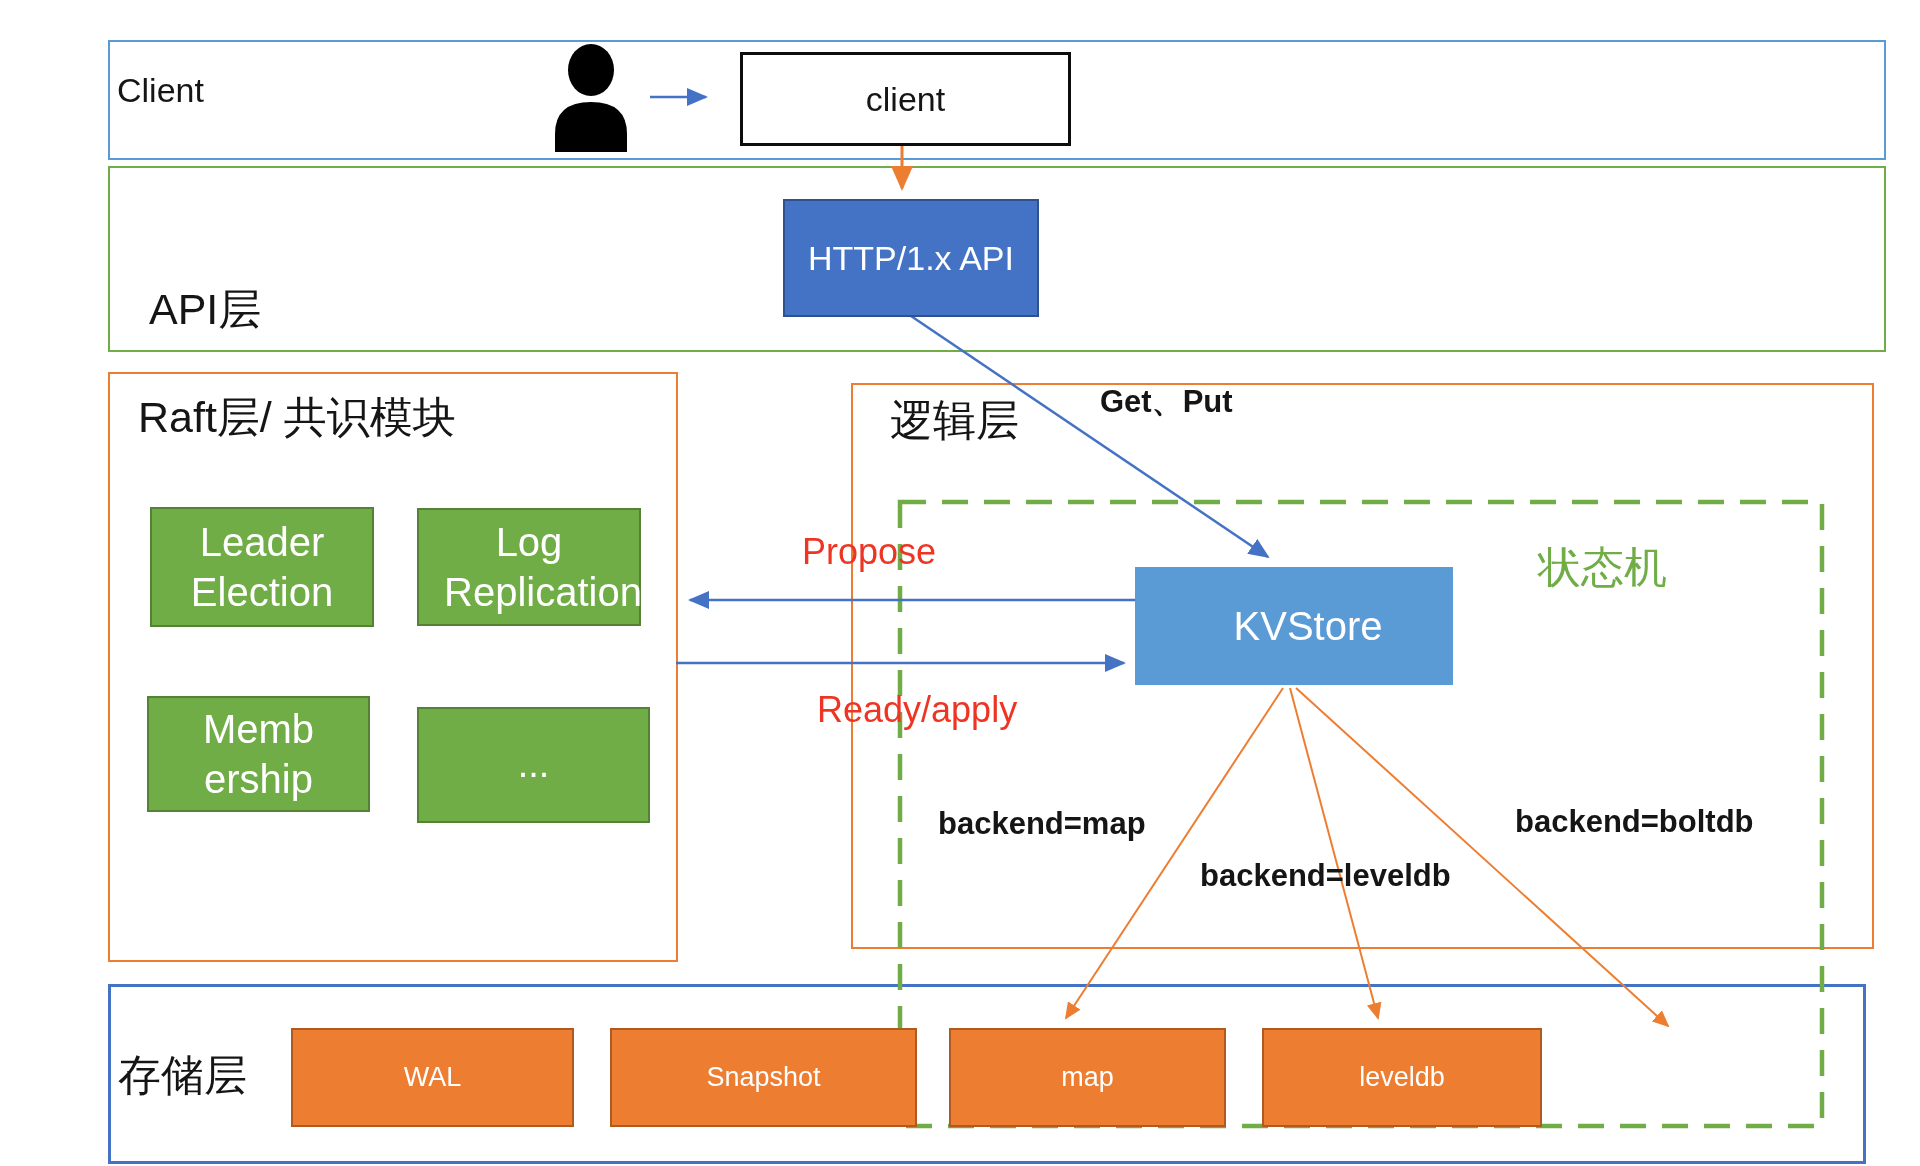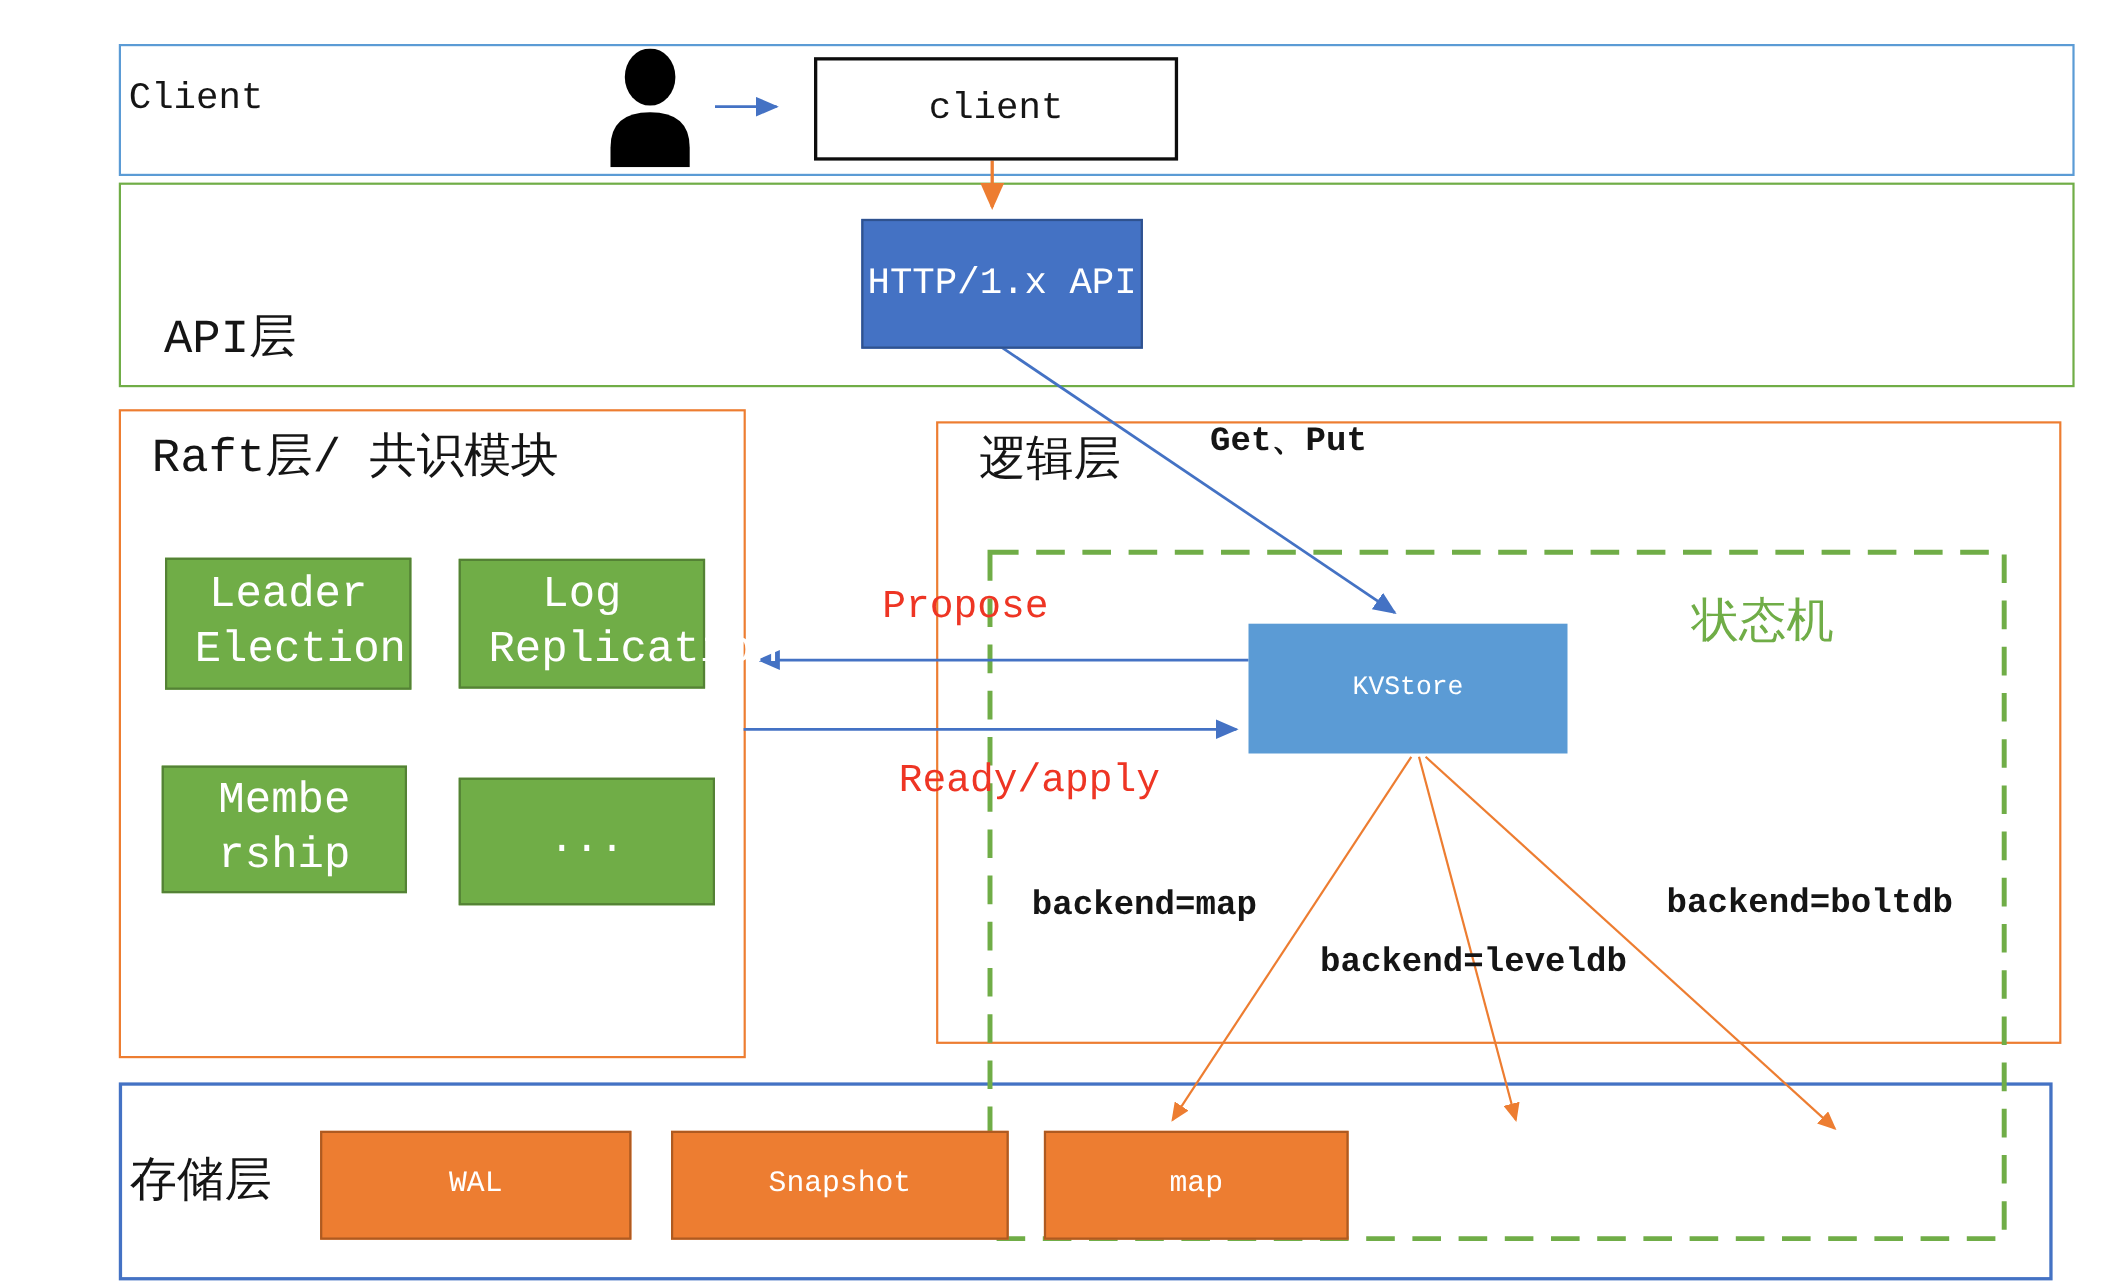--- a/index.html
+++ b/index.html
@@ -8,21 +8,21 @@
     --c-orange_fill:#ED7D31; --c-orange_fill_border:#AE5A21;
     --c-client_layer_border:#5B9BD5; --c-api_layer_border:#70AD47;
     --c-raft_layer_border:#ED7D31; --c-logic_layer_border:#ED7D31;
     --c-storage_layer_border:#4472C4; --c-state_machine_border:#70AD47;
     --c-arrow_blue:#4472C4; --c-arrow_orange:#ED7D31;
     --c-red_label:#EE3524; --c-black_label:#151515;
   }
   html,body{margin:0;padding:0;background:#ffffff;}
   .canvas{
     position:relative; width:1920px; height:1166px; background:#ffffff; overflow:hidden;
-    font-family:Liberation Mono, monospace; color:var(--c-black_label);
+    font-family:Liberation Sans, sans-serif; color:var(--c-black_label);
   }
   .layer{position:absolute; background:transparent; z-index:1;}
   .layer.client{left:108px; top:40px; width:1774px; height:116px; border:2px solid var(--c-client_layer_border);}
   .layer.api{left:108px; top:166px; width:1774px; height:182px; border:2px solid var(--c-api_layer_border);}
   .layer.raft{left:108px; top:372px; width:566px; height:586px; border:2px solid var(--c-raft_layer_border);}
   .layer.logic{left:851px; top:383px; width:1019px; height:562px; border:2px solid var(--c-logic_layer_border);}
   .layer.storage{left:108px; top:984px; width:1752px; height:174px; border:3px solid var(--c-storage_layer_border);}
 
   .title{position:absolute; z-index:3; line-height:1.08; white-space:nowrap; color:var(--c-black_label);}
   .title.cjk{font-size:43px;}
@@ -31,21 +31,21 @@
   .title.raft-t{left:138px; top:394px;}
   .title.logic-t{left:890px; top:397px;}
   .title.storage-t{left:118px; top:1052px;}
   .title.sm-t{left:1538px; top:544px; font-size:43px; color:var(--c-green_fill);}
 
   .node{position:absolute; z-index:3; display:flex; align-items:center; justify-content:center;
         text-align:center; color:#ffffff; font-size:40px; line-height:1.25;}
   .node.plain{background:#ffffff; border:3px solid #0d0d0d; color:#151515; font-size:34px;}
   .node.client-n{left:740px; top:52px; width:325px; height:88px;}
   .node.http-n{left:783px; top:199px; width:252px; height:114px; background:var(--c-blue_fill); border:2px solid var(--c-blue_fill_border); font-size:34px;}
-  .node.kv-n{left:1135px; top:567px; width:290px; height:118px; background:var(--c-light_blue_fill); font-size:24px;}
+  .node.kv-n{left:1135px; top:567px; width:290px; height:118px; background:var(--c-light_blue_fill); font-size:40px;padding-left:28px;}
   .node.green{background:var(--c-green_fill); border:2px solid var(--c-green_fill_border);}
   .node.le-n{left:150px; top:507px; width:220px; height:116px;}
   .node.lr-n{left:417px; top:508px; width:220px; height:114px;justify-content:center;}
   .node.ms-n{left:147px; top:696px; width:219px; height:112px;}
   .node.dots-n{left:417px; top:707px; width:229px; height:112px; font-size:38px;}
   .node.orange{background:var(--c-orange_fill); border:2px solid var(--c-orange_fill_border); font-size:27px;margin-left:20px;}
   .node.wal-n{left:271px; top:1028px; width:279px; height:95px;}
   .node.snap-n{left:590px; top:1028px; width:303px; height:95px;}
   .node.map-n{left:929px; top:1028px; width:273px; height:95px;}
   .node.lvl-n{left:1242px; top:1028px; width:276px; height:95px;}
@@ -125,20 +125,21 @@
     <span class="wrap-160">Log Replication</span>
   </div>
   <div class="node green ms-n">
     <span class="wrap-120">Membership</span>
   </div>
   <div class="node green dots-n">...</div>
 
   <div class="node orange wal-n">WAL</div>
   <div class="node orange snap-n">Snapshot</div>
   <div class="node orange map-n">map</div>
+  <div class="node orange lvl-n">leveldb</div>
 
   <div class="anno bold getput">Get、Put</div>
   <div class="anno red propose">Propose</div>
   <div class="anno red ready">Ready/apply</div>
   <div class="anno bold bmap">backend=map</div>
   <div class="anno bold blvl">backend=leveldb</div>
   <div class="anno bold bbolt">backend=boltdb</div>
 
 </div>
 

